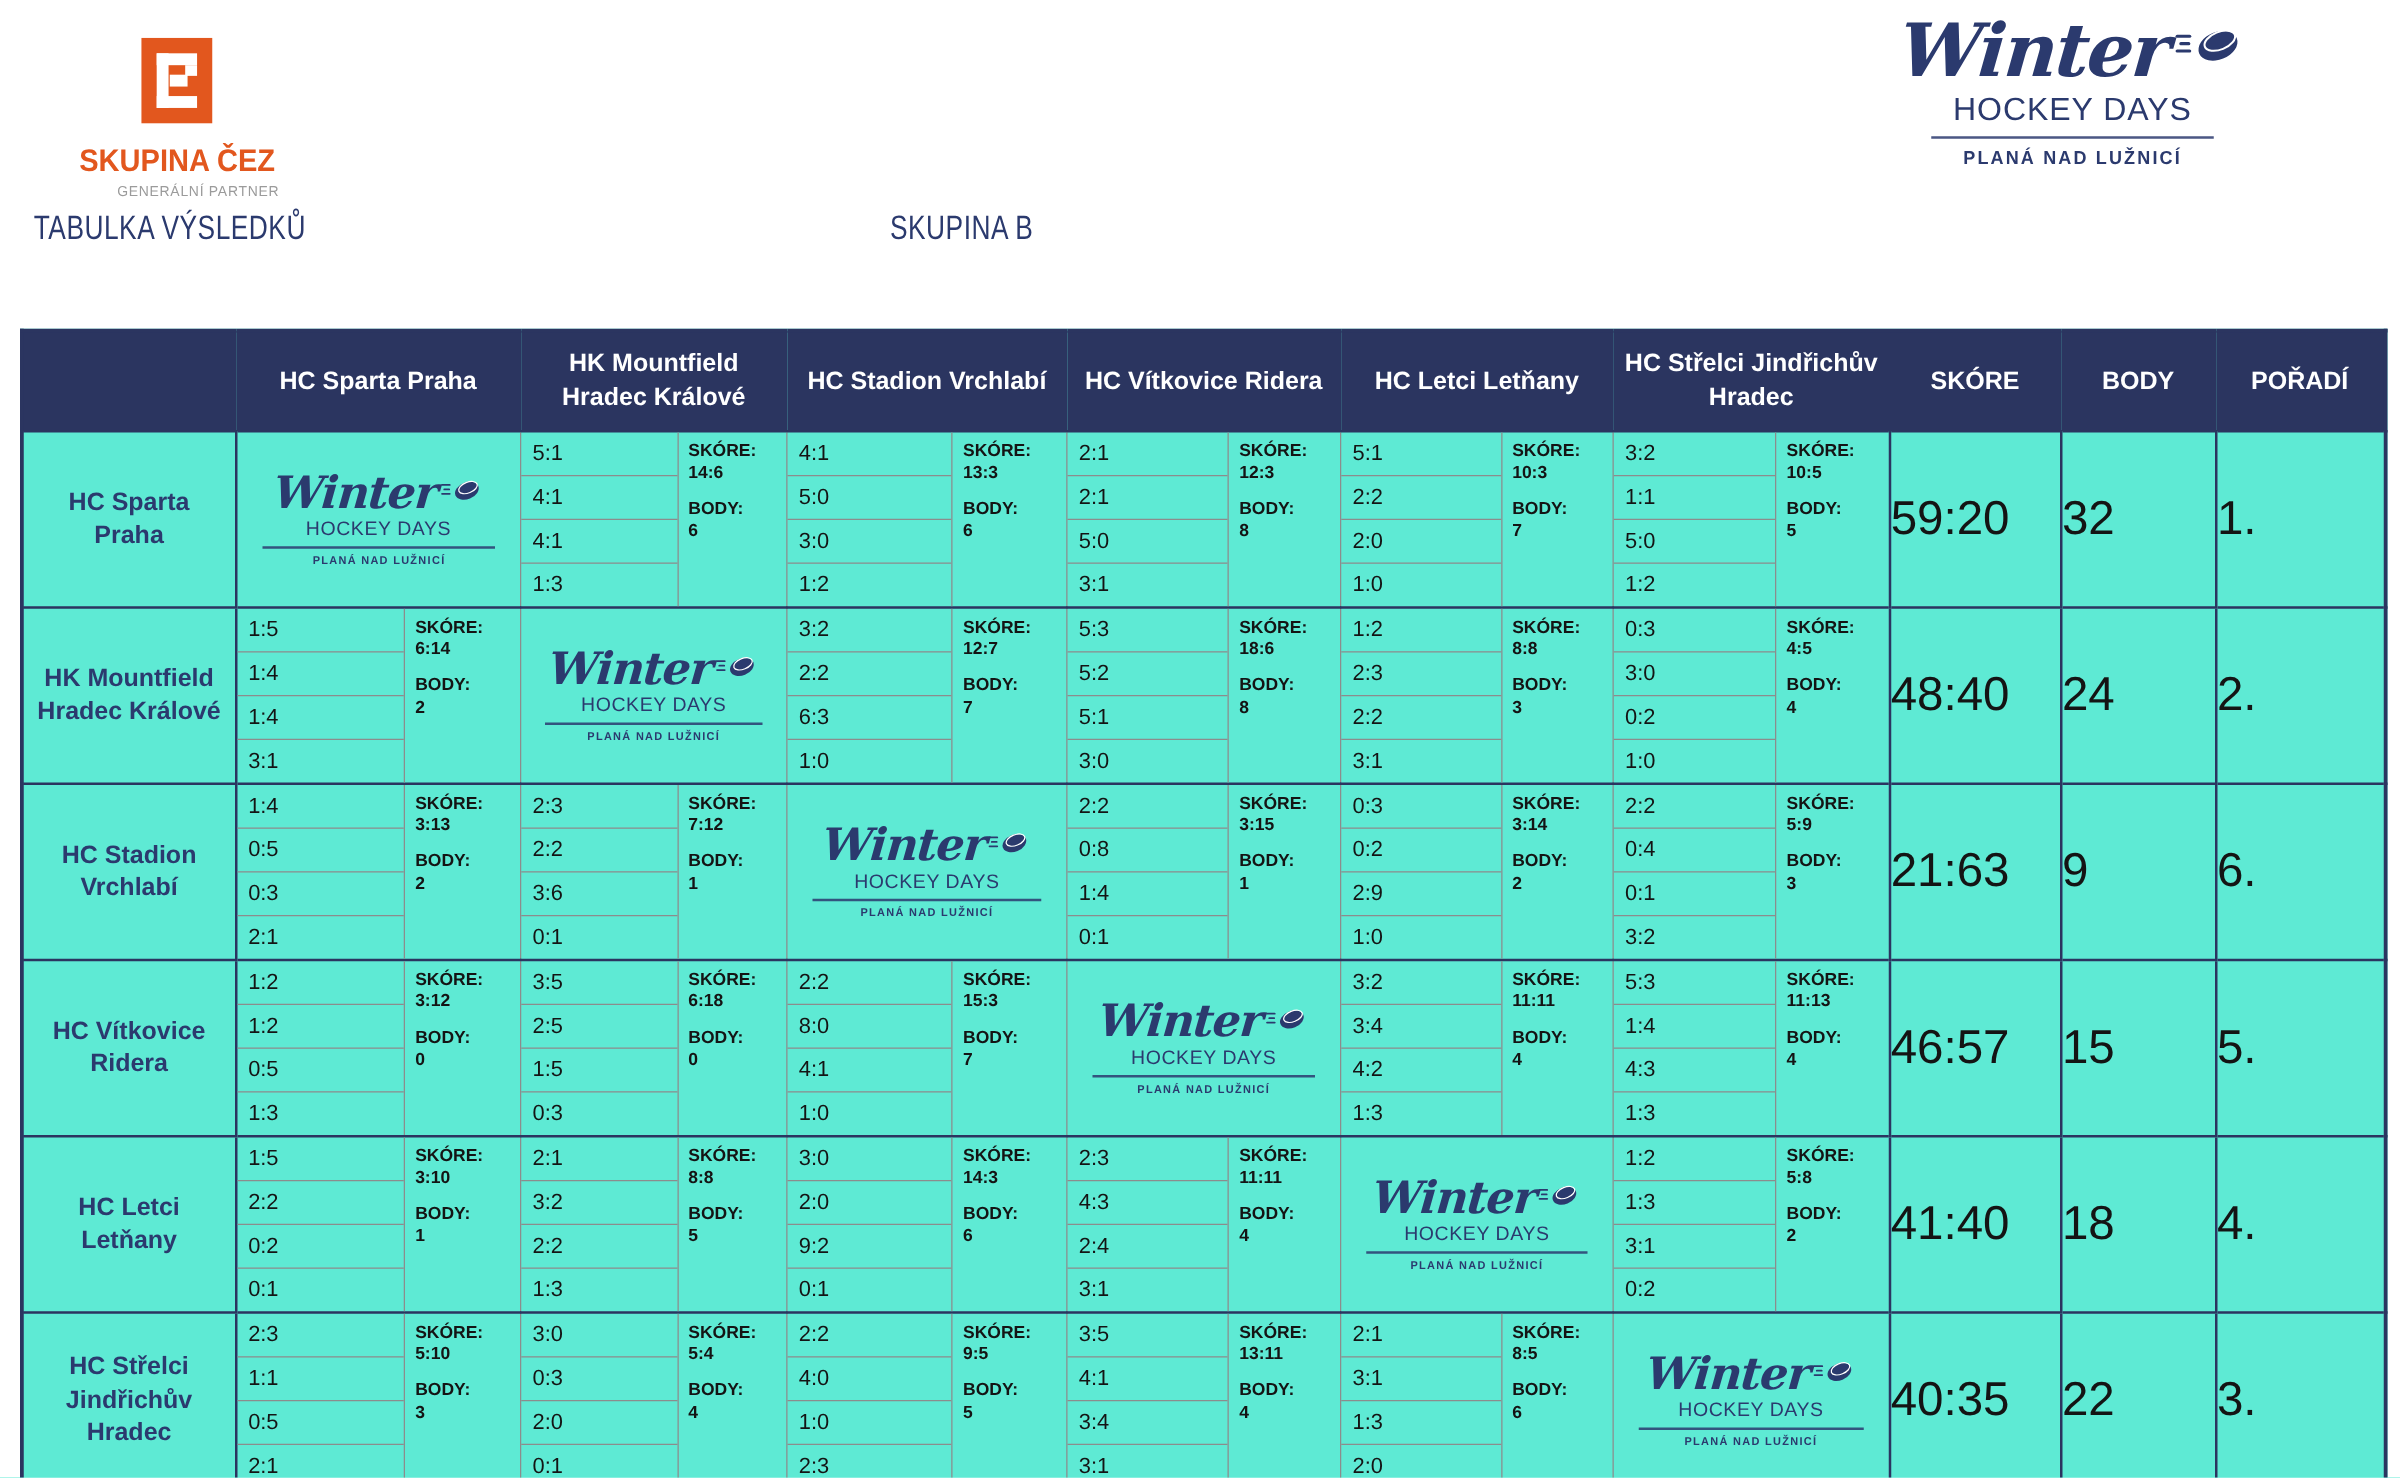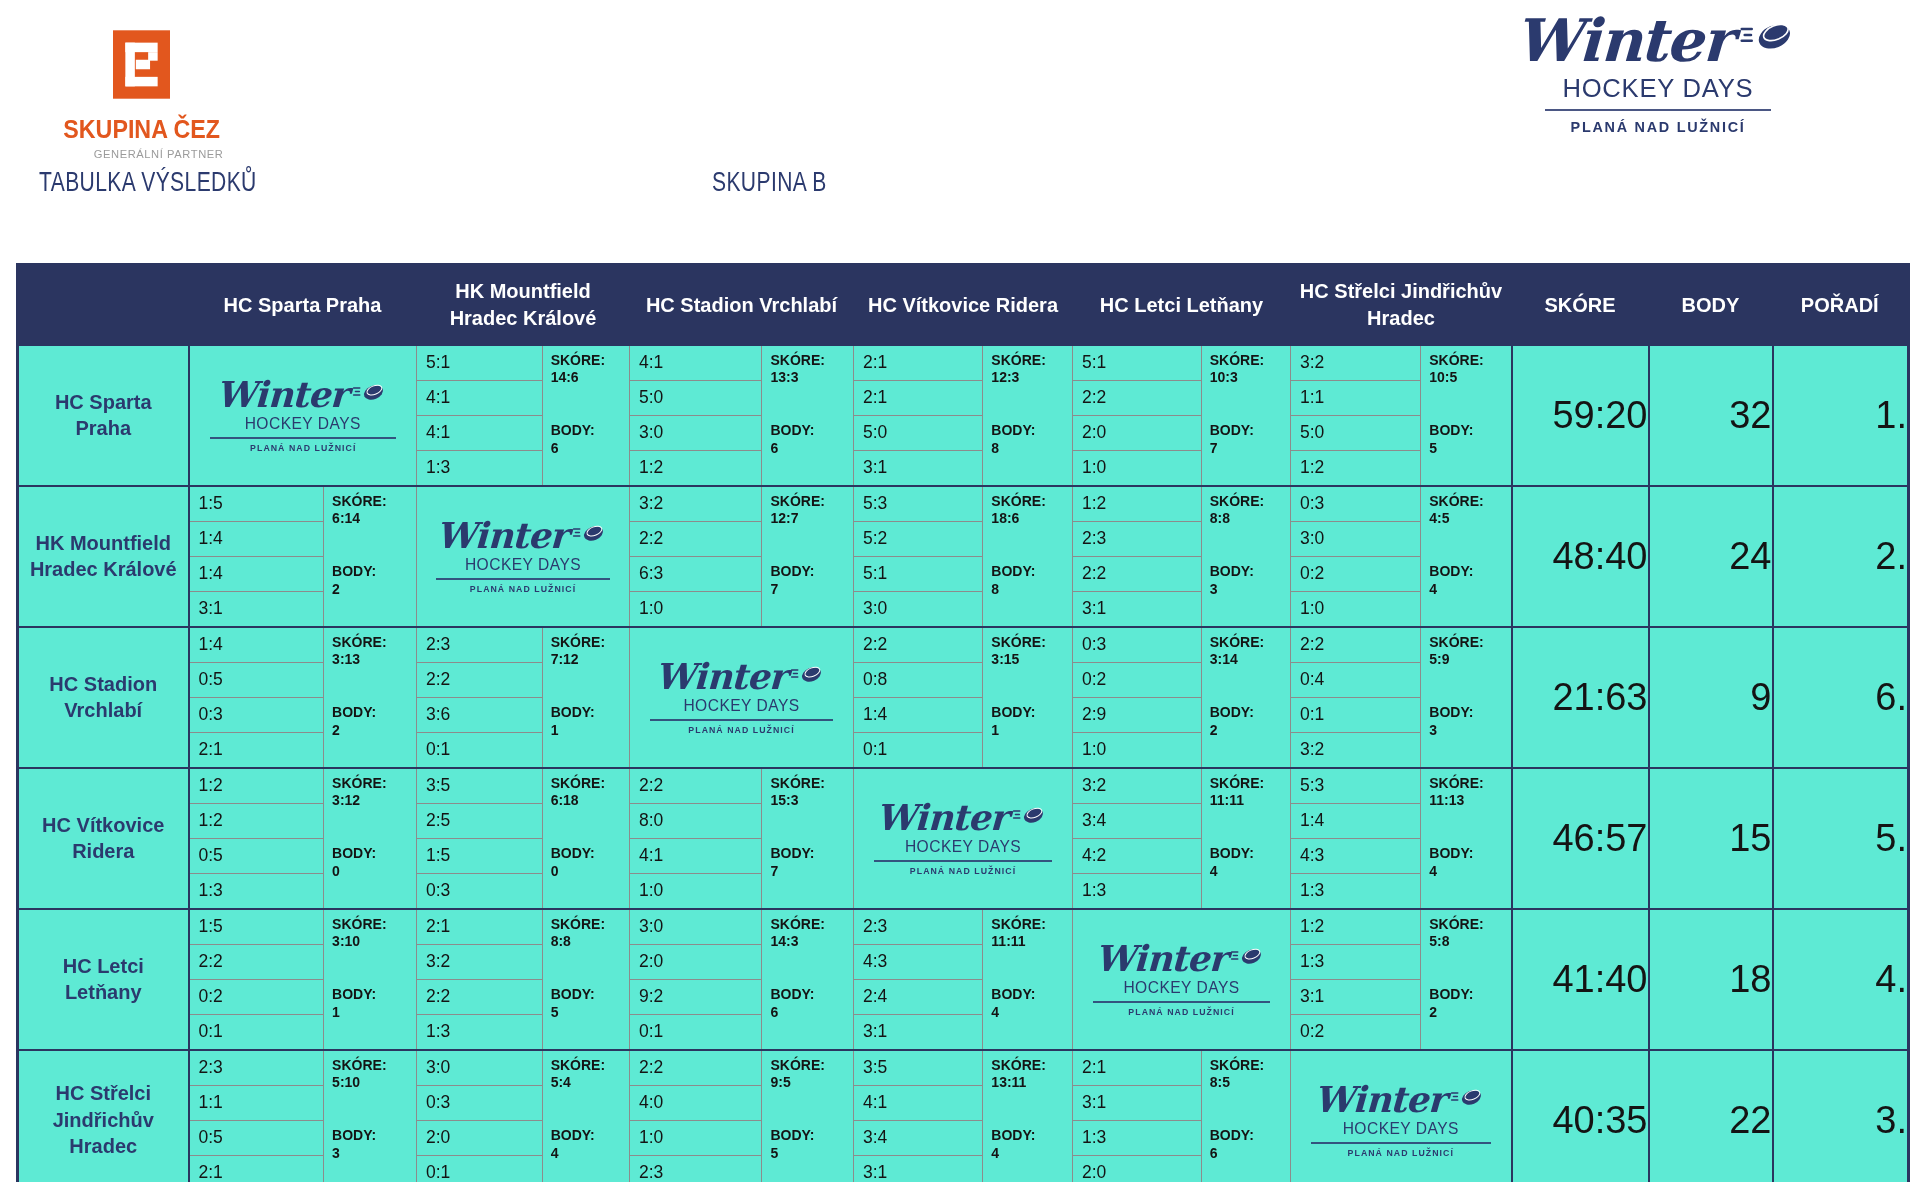--- a/index.html
+++ b/index.html
@@ -27,46 +27,46 @@
   .whd-script{font-family:"DejaVu Serif",serif;font-style:italic;font-weight:bold;
     font-size:4.7em;line-height:1;transform:skewX(-5deg);letter-spacing:-.03em}
   .whd-puck{width:4.6em;height:3.3em;margin-bottom:.7em}
   .whd-days{font-weight:normal;font-size:2.05em;letter-spacing:.03em;margin-top:.12em;white-space:nowrap}
   .whd-rule{height:2px;background:var(--navy-text);opacity:.85;margin:.5em auto .55em;width:82%}
   .whd-place{font-size:1.2em;letter-spacing:.12em;font-weight:bold;transform:scaleX(.96);white-space:nowrap}
   .whd-lg{font-size:12.5px}
   .whd-sm{font-size:7.6px}
   .whd-top-wrap{position:absolute;top:12px;right:124px}
   
-  .title-left{position:absolute;top:167px;left:39px}
+  .title-left{position:absolute;top:167px;left:27px}
   .title-right{position:absolute;top:167px;left:712px}
   .cond{display:inline-block;font-size:27px;color:var(--navy-text);
     transform:scaleX(.78);transform-origin:left center;letter-spacing:.5px;white-space:nowrap}
   
   table.results{position:absolute;top:263px;left:16px;border-collapse:collapse;
     table-layout:fixed;background:#5eead4;border:3px solid var(--navy)}
   .results th,.results td{padding:0;vertical-align:top}
   .results thead tr{background:var(--navy);height:80px}
   .results thead th{color:#fff;font-size:20px;font-weight:bold;vertical-align:middle;line-height:1.32;padding:0 8px}
   .results tbody tr{height:139px;border-top:2.5px solid var(--navy)}
   th.rowlabel{border-right:2.5px solid var(--navy);color:var(--navy-text);
     font-size:20px;font-weight:bold;vertical-align:middle;line-height:1.32;padding:0 8px}
   td.match{border-left:1.3px solid var(--gray);border-right:1.3px solid var(--gray)}
   .match-flex{display:flex;height:139px}
   .scores{width:62%;display:flex;flex-direction:column;border-right:1.3px solid var(--gray)}
   .sline{flex:1;display:flex;align-items:center;padding-left:9px;font-size:17.5px;
     border-bottom:1.3px solid var(--gray)}
   .sline:last-child{border-bottom:none}
   .sum{width:38%;display:flex;flex-direction:column;padding:6px 2px 0 8px;
     font-weight:bold;font-size:14px;line-height:1.24;white-space:pre-line}
-  .blk2{margin-top:36px}
+  .blk2{margin-top:12px}
   td.self{vertical-align:middle}
   td.self .whd{margin:0 auto}
   td.total,td.points,td.rank{border-left:2.5px solid var(--navy);
-    vertical-align:middle;text-align:right;font-size:38px}
+    vertical-align:middle;text-align:left;font-size:38px}
 </style>
 </head>
 <body>
 
 <div>
 
   <div class="cez">
     <svg class="cez-mark" viewBox="0 0 60 72">
       <rect class="bg" x="0" y="0" width="60" height="72"></rect>
       <rect class="fg" x="13" y="13" width="34" height="10"></rect>

